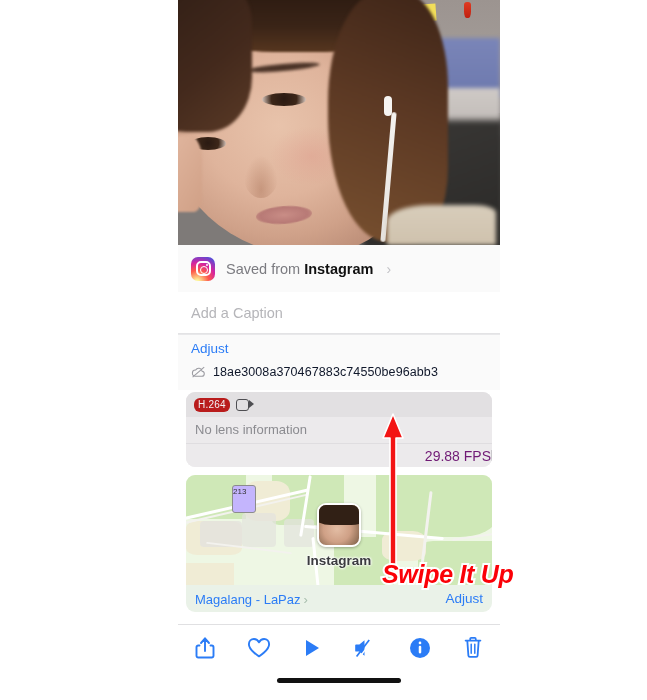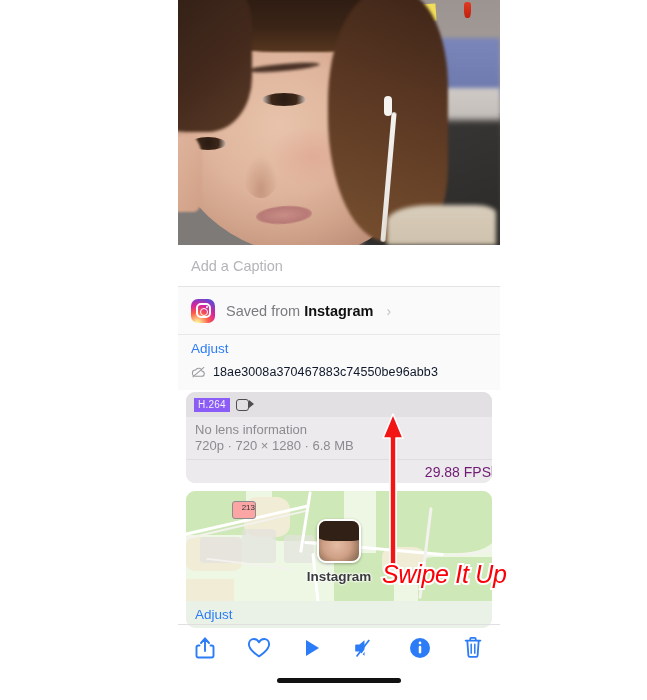--- a/index.html
+++ b/index.html
@@ -201,22 +201,22 @@
     border-radius: 9px; overflow: hidden;
     background: #eceaec;
   }
   #cam-head {
     height: 25px; display: flex; align-items: center;
     padding: 0 8px; gap: 6px;
     background: #e2e0e2;
   }
   #cam-head .t { font-size: 13px; font-weight: 700; color: #1c1c1e; flex: 1; }
   .codec-badge {
-    font-size: 10px; color: #f2f2f4; background: #8b5cf6;
-    border-radius: 0; padding: 1.5px 4px 1.5px 4px; letter-spacing: .2px;
+    font-size: 10px; color: #f2f2f4; background: #b91c1c;
+    border-radius: 6px; padding: 1.5px 4px 1.5px 4px; letter-spacing: .2px;
   }
   .vid-icon { width: 18px; height: 12px; position: relative; flex: none; }
   .vid-icon .body {
     position: absolute; left: 0; top: 0; width: 13px; height: 12px;
     border: 1.5px solid #4e4e52; border-radius: 3px;
   }
   .vid-icon .lens {
     position: absolute; right: 0; top: 1.5px;
     width: 0; height: 0;
     border-top: 4px solid transparent;
@@ -250,23 +250,23 @@
   }
   .mland { position: absolute; background: #cfe8b7; }
   .mtan { position: absolute; background: #f0ecd5; }
   .mgray { position: absolute; background: #e3e2dd; }
   .mroad {
     position: absolute; background: #ffffff; border-radius: 2px;
   }
   .mroad.thin { background: #f3f2ee; }
   .shield {
     position: absolute; left: 46px; top: 10px;
-    width: 24px; height: 18px;
-    background: #fca5a5; border: 1px solid #8c8c8c; border-radius: 3px;
-    font-size: 8px; color: #333; text-align: right; line-height: 11px;
+    width: 24px; height: 28px;
+    background: #c4b5fd; border: 1px solid #8c8c8c; border-radius: 3px;
+    font-size: 8px; color: #333; text-align: left; line-height: 11px;
     font-family: "Liberation Sans", sans-serif;
   }
   .pin-avatar {
     position: absolute; left: 50%; top: 28px; transform: translateX(-50%);
     width: 44px; height: 44px; border-radius: 9px;
     border: 2.5px solid #fff;
     background: radial-gradient(ellipse 62% 60% at 45% 60%, #e3bda4 0%, #cfa086 55%, #8a6a52 100%);
     box-shadow: 0 1px 3px rgba(0,0,0,.3);
     overflow: hidden;
   }
@@ -316,21 +316,21 @@
   }
 
   
   #arrow {
     position: absolute; left: 380px; top: 412px;
     width: 26px; height: 160px;
     pointer-events: none;
   }
   #swipe-text {
     position: absolute; left: 382px; top: 560px;
-    font-size: 25px; font-weight: 400; font-style: italic;
+    font-size: 25px; font-weight: 700; font-style: italic;
     color: #fb0007;
     -webkit-text-stroke: 4px #ffffff;
     paint-order: stroke fill;
     letter-spacing: -0.3px;
     white-space: nowrap;
     font-family: "Liberation Sans", sans-serif;
   }
 </style>
 </head>
 <body>
@@ -361,30 +361,30 @@
       </div>
       <div class="hair-top"></div>
       <div class="hair-left"></div>
       <div class="hair-right"></div>
       <div class="hand"></div>
       <div class="earbud"></div>
       <div class="cord"></div>
       <div class="ph-cream"></div>
     </div>
 
-    <div id="caption-row">
-      <span class="placeholder">Add a Caption</span>
-    </div>
-
     <div id="saved-row">
       <span class="ig-icon">
         <span class="sq"></span>
       </span>
       <span class="txt"><span>Saved from </span><b>Instagram</b></span>
       <span class="chev">›</span>
+    </div>
+
+    <div id="caption-row">
+      <span class="placeholder">Add a Caption</span>
     </div>
 
     <div id="date-block">
       <div id="date-row">
         <span class="adjust">Adjust</span>
       </div>
       <div id="assetid-row">
         <svg width="15" height="12" viewBox="0 0 15 12">
           <path d="M4.2 10.2h6.6a2.5 2.5 0 0 0 .3-4.98A3.4 3.4 0 0 0 4.7 4.1a2.6 2.6 0 0 0-.5 6.1z" fill="none" stroke="#9a9aa0" stroke-width="1.05"></path>
           <line x1="1.6" y1="11.1" x2="13.2" y2="1.2" stroke="#9a9aa0" stroke-width="1.05"></line>
@@ -396,21 +396,20 @@
     <div id="cam-card">
       <div id="cam-head">
         <span class="codec-badge">H.264</span>
         <span class="vid-icon">
           <span class="body"></span>
             <span class="lens"></span>
         </span>
       </div>
       <div id="cam-body">
         <div class="l1">No lens information</div>
-        <div class="l2">720p · 720 × 1280 · 6.8 MB</div>
       </div>
       <div id="cam-foot">
         <span class="cell">29.88 FPS</span>
         <span class="divider"></span>
       </div>
     </div>
 
     <div id="map-card">
       <div id="map">
         <div class="mland" style="left:0; top:0; width:60px; height:44px;"></div>
@@ -434,20 +433,23 @@
         <div class="mroad thin" style="left:238px; top:16px; width:3px; height:92px; transform:rotate(7deg);"></div>
         <div class="mroad thin" style="left:266px; top:60px; width:56px; height:2px; transform:rotate(-8deg);"></div>
         <div class="shield">213</div>
         <div class="pin-avatar">
           <span class="bg"></span>
             <span class="hair"></span>
         </div>
         <div class="map-label">Instagram</div>
       </div>
       <div id="map-foot">
+        <span>
+          <span class="place">Magalang - LaPaz</span><span class="chev2">›</span>
+        </span>
         <span class="adjust">Adjust</span>
       </div>
     </div>
 
     <div id="toolbar">
       <div class="tb-btn">
         <svg width="20" height="24" viewBox="0 0 20 24">
           <path d="M10 2.5 L14 7 M10 2.5 L6 7 M10 2.5 V15" fill="none" stroke="#2b7cf6" stroke-width="1.9" stroke-linecap="round" stroke-linejoin="round"></path>
           <path d="M4.5 9.5 H3.2 a1.7 1.7 0 0 0-1.7 1.7 V19.8 a1.7 1.7 0 0 0 1.7 1.7 H16.8
                    a1.7 1.7 0 0 0 1.7-1.7 V11.2 a1.7 1.7 0 0 0-1.7-1.7 H15.5" fill="none" stroke="#2b7cf6" stroke-width="1.9" stroke-linecap="round"></path>

